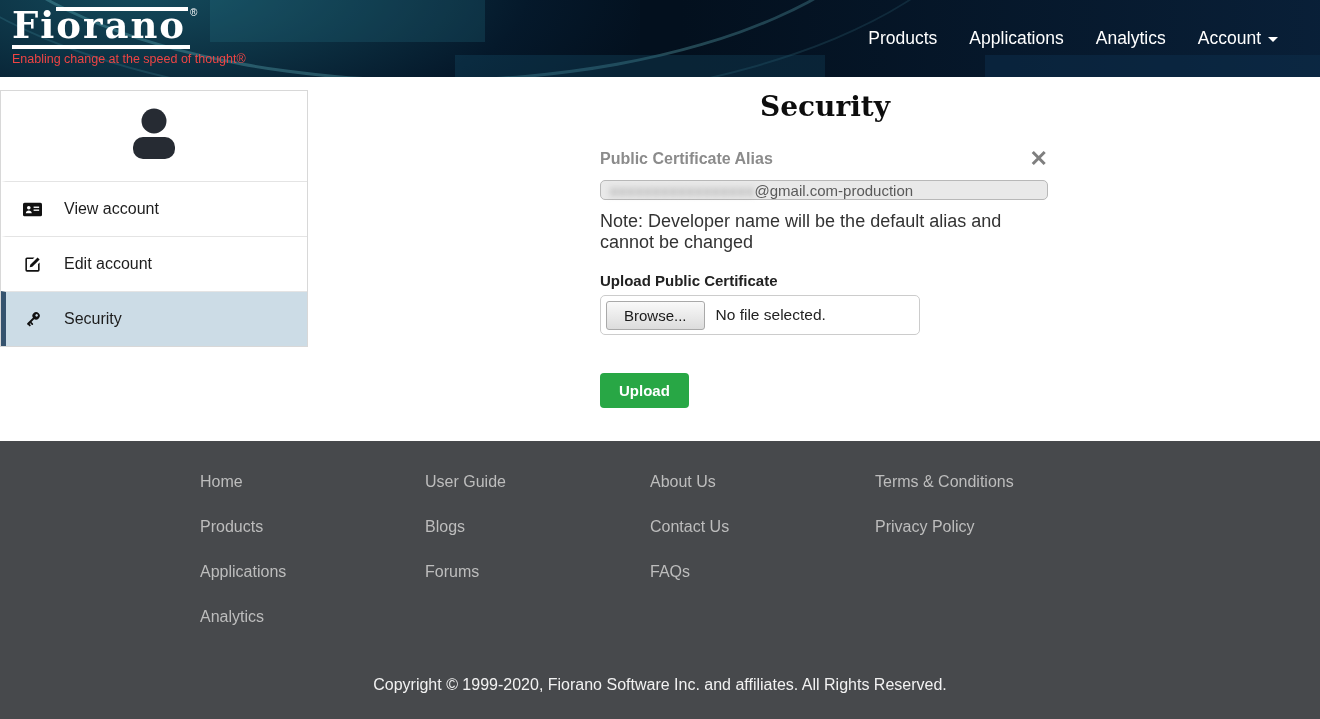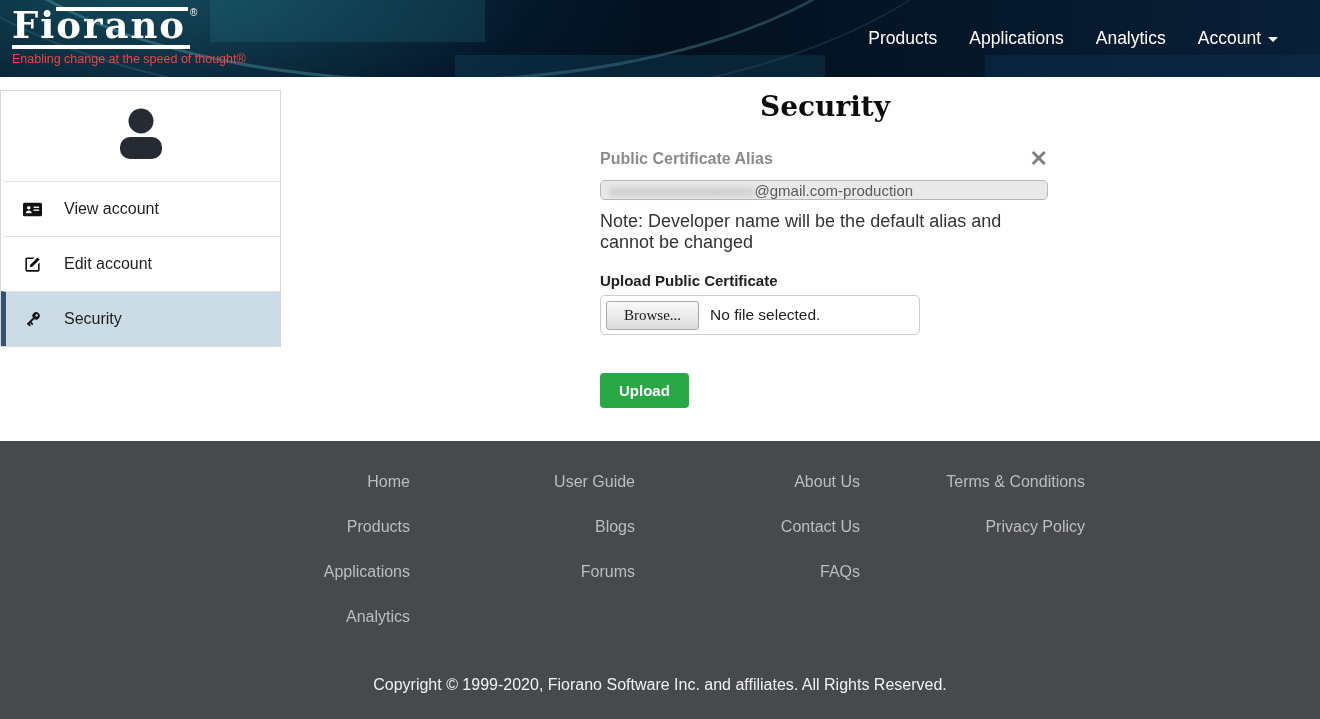--- a/index.html
+++ b/index.html
@@ -31,21 +31,21 @@
 
   .nav-links { position:absolute; right:42px; top:0; height:77px; display:flex;
     align-items:center; gap:32px; z-index:5; }
   .nav-link { color:#fff; font-size:17.5px; cursor:pointer; white-space:nowrap; }
   .caret-down { display:inline-block; margin-left:7px; vertical-align:middle;
     border-left:5px solid transparent; border-right:5px solid transparent; border-top:5px solid #fff; }
 
   
   .main { position:relative; height:364px; background:#fff; }
 
-  .account-panel { position:absolute; left:0; top:13px; width:281px;
+  .account-panel { position:absolute; left:0; top:13px; width:308px;
     border:1px solid #d8d8d8; background:#fff; }
   .avatar-wrap { height:90px; display:flex; align-items:center; justify-content:center; }
   .side-item { height:55px; display:flex; align-items:center; gap:22px;
     padding-left:17px; font-size:16px; color:#1d1d1d; cursor:pointer;
     border-left:5px solid transparent; border-top:1px solid #e4e4e4; }
   .side-item:first-of-type { border-top:none; }
   .side-item .icn { width:19px; height:19px; flex:0 0 auto; display:flex; align-items:center; }
   .side-item.active { background:#ccdce6; border-left-color:#35536e; }
 
   .page-title { position:absolute; left:330px; right:0; top:13px; text-align:center;
@@ -57,30 +57,30 @@
   .close-x { color:#7f7f7f; font-size:22px; font-weight:bold; line-height:1; cursor:pointer; }
   .alias-input { margin-top:9px; height:20px; background:#e9e9e9; border:1px solid #b8b8b8;
     border-radius:5px; display:flex; align-items:center; padding:0 9px; font-size:15px; color:#5a5a5a; }
   .redacted { filter:blur(3px); color:#8f8f8f; letter-spacing:1px; }
   .note { margin-top:11px; font-size:18px; color:#333; }
   .upload-label { margin-top:19px; font-size:15px; font-weight:bold; color:#212121; }
   .file-input { margin-top:6px; width:320px; height:40px; border:1px solid #ccc; border-radius:5px;
     background:#fff; display:flex; align-items:center; padding:0 5px; cursor:pointer; }
   .browse-btn { background:linear-gradient(#f9f9f9,#dcdcdc); border:1px solid #a9a9a9;
     border-radius:3px; padding:5px 17px; font-size:15px; color:#1a1a1a; cursor:pointer;
-    font-family:Liberation Serif, serif; }
+    font-family:Liberation Sans, sans-serif; }
   .file-status { margin-left:11px; font-size:15.5px; color:#222; }
   .upload-btn { margin-top:38px; background:#28a745; color:#fff; font-weight:bold; font-size:15px;
     border:none; border-radius:4px; padding:9px 19px; cursor:pointer;
     font-family:"Liberation Sans", sans-serif; }
 
   
   .footer { height:278px; background:#47494c; padding-top:30px; }
   .footer-cols { display:flex; margin-left:185px; }
-  .footer-col { width:225px; padding-left:15px;text-align:right; }
+  .footer-col { width:225px; padding-left:15px; }
   .footer-link { display:block; height:45px; line-height:22px; color:#bdbdbd;
     font-size:16px; text-decoration:none; cursor:pointer; }
   .copyright { text-align:center; color:#f2f2f2; font-size:16px; margin-top:25px; }
 </style>
 </head>
 <body>
 
 <header class="navbar">
   <div class="nav-deco deco-glow"></div>
   <div class="nav-deco deco-arc1"></div>

